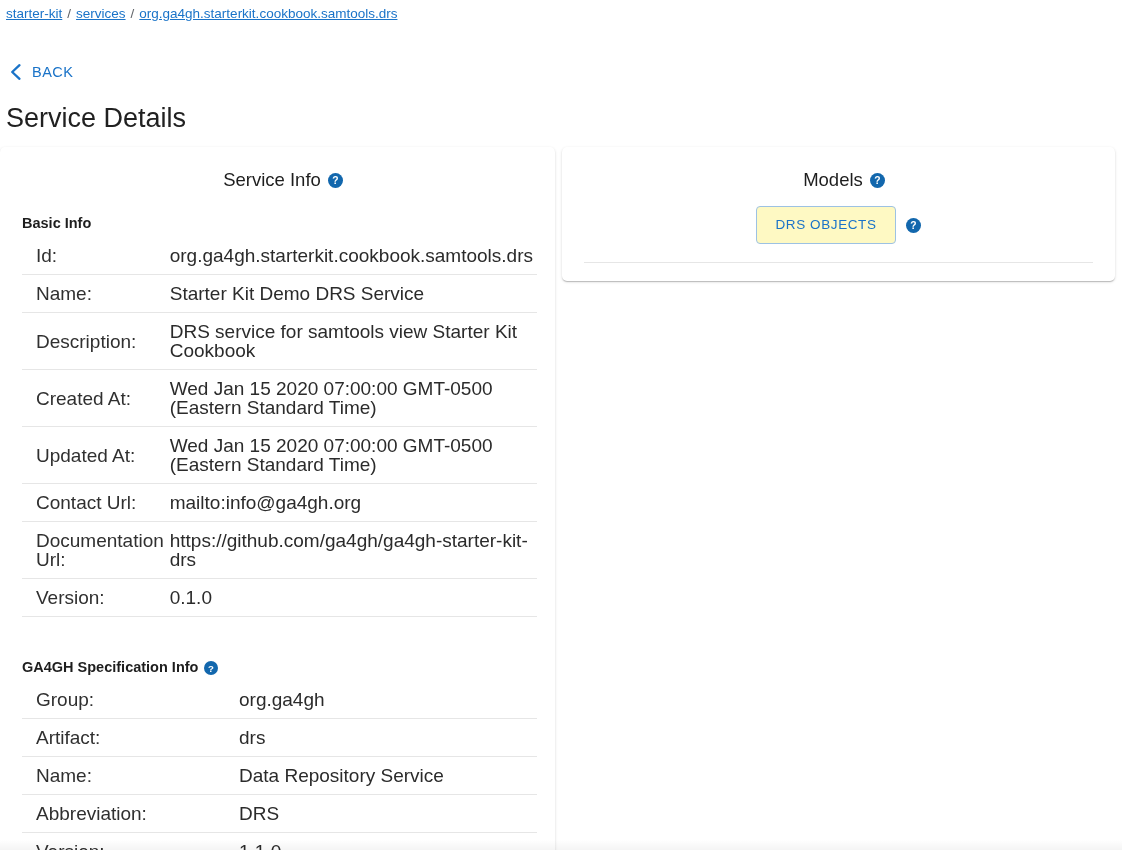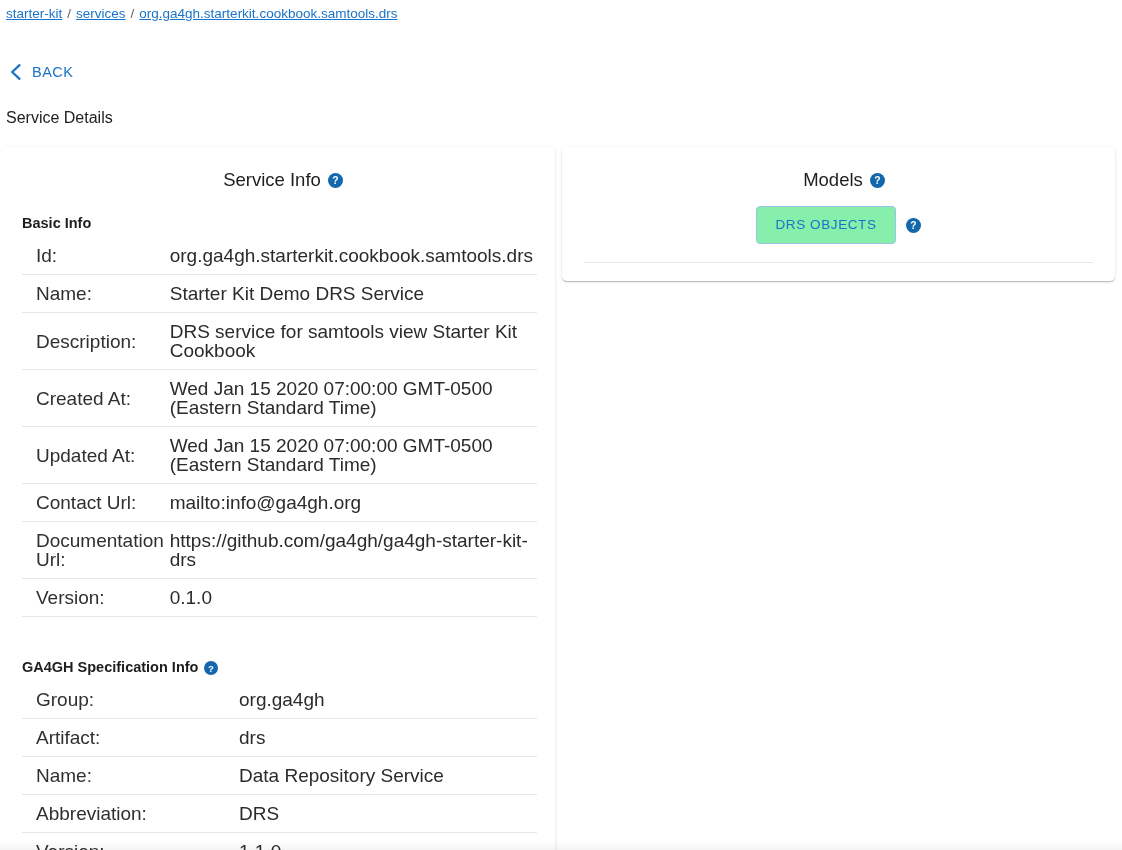--- a/index.html
+++ b/index.html
@@ -63,21 +63,21 @@
   .back-chevron svg { display: block; }
   .back-label {
     font-size: 14.5px;
     letter-spacing: .5px;
     color: #1a73c8;
     font-family: "Liberation Sans", sans-serif;
   }
 
   
   .page-title {
-    font-size: 16px;
+    font-size: 27px;
     font-weight: 400;
     color: #212121;
     margin: 19px 0 0 6px;
     line-height: 28px;
   }
 
   
   .cards {
     margin-top: 15px;
     display: flex;
@@ -176,21 +176,21 @@
     align-items: center;
     gap: 10px;
     padding-bottom: 18px;
     border-bottom: 1px solid #e6e6e6;
     width: 100%;
     justify-content: center;
     position: relative;
   }
   .model-btn {
     border: 1px solid #9dc2e3;
-    background: #86efac;
+    background: #fef9c3;
     color: #1a73c8;
     font-size: 13.5px;
     letter-spacing: .6px;
     padding: 10px 18px;
     border-radius: 4px;
     cursor: pointer;
     font-family: "Liberation Sans", sans-serif;
     line-height: 16px;
   }
 

